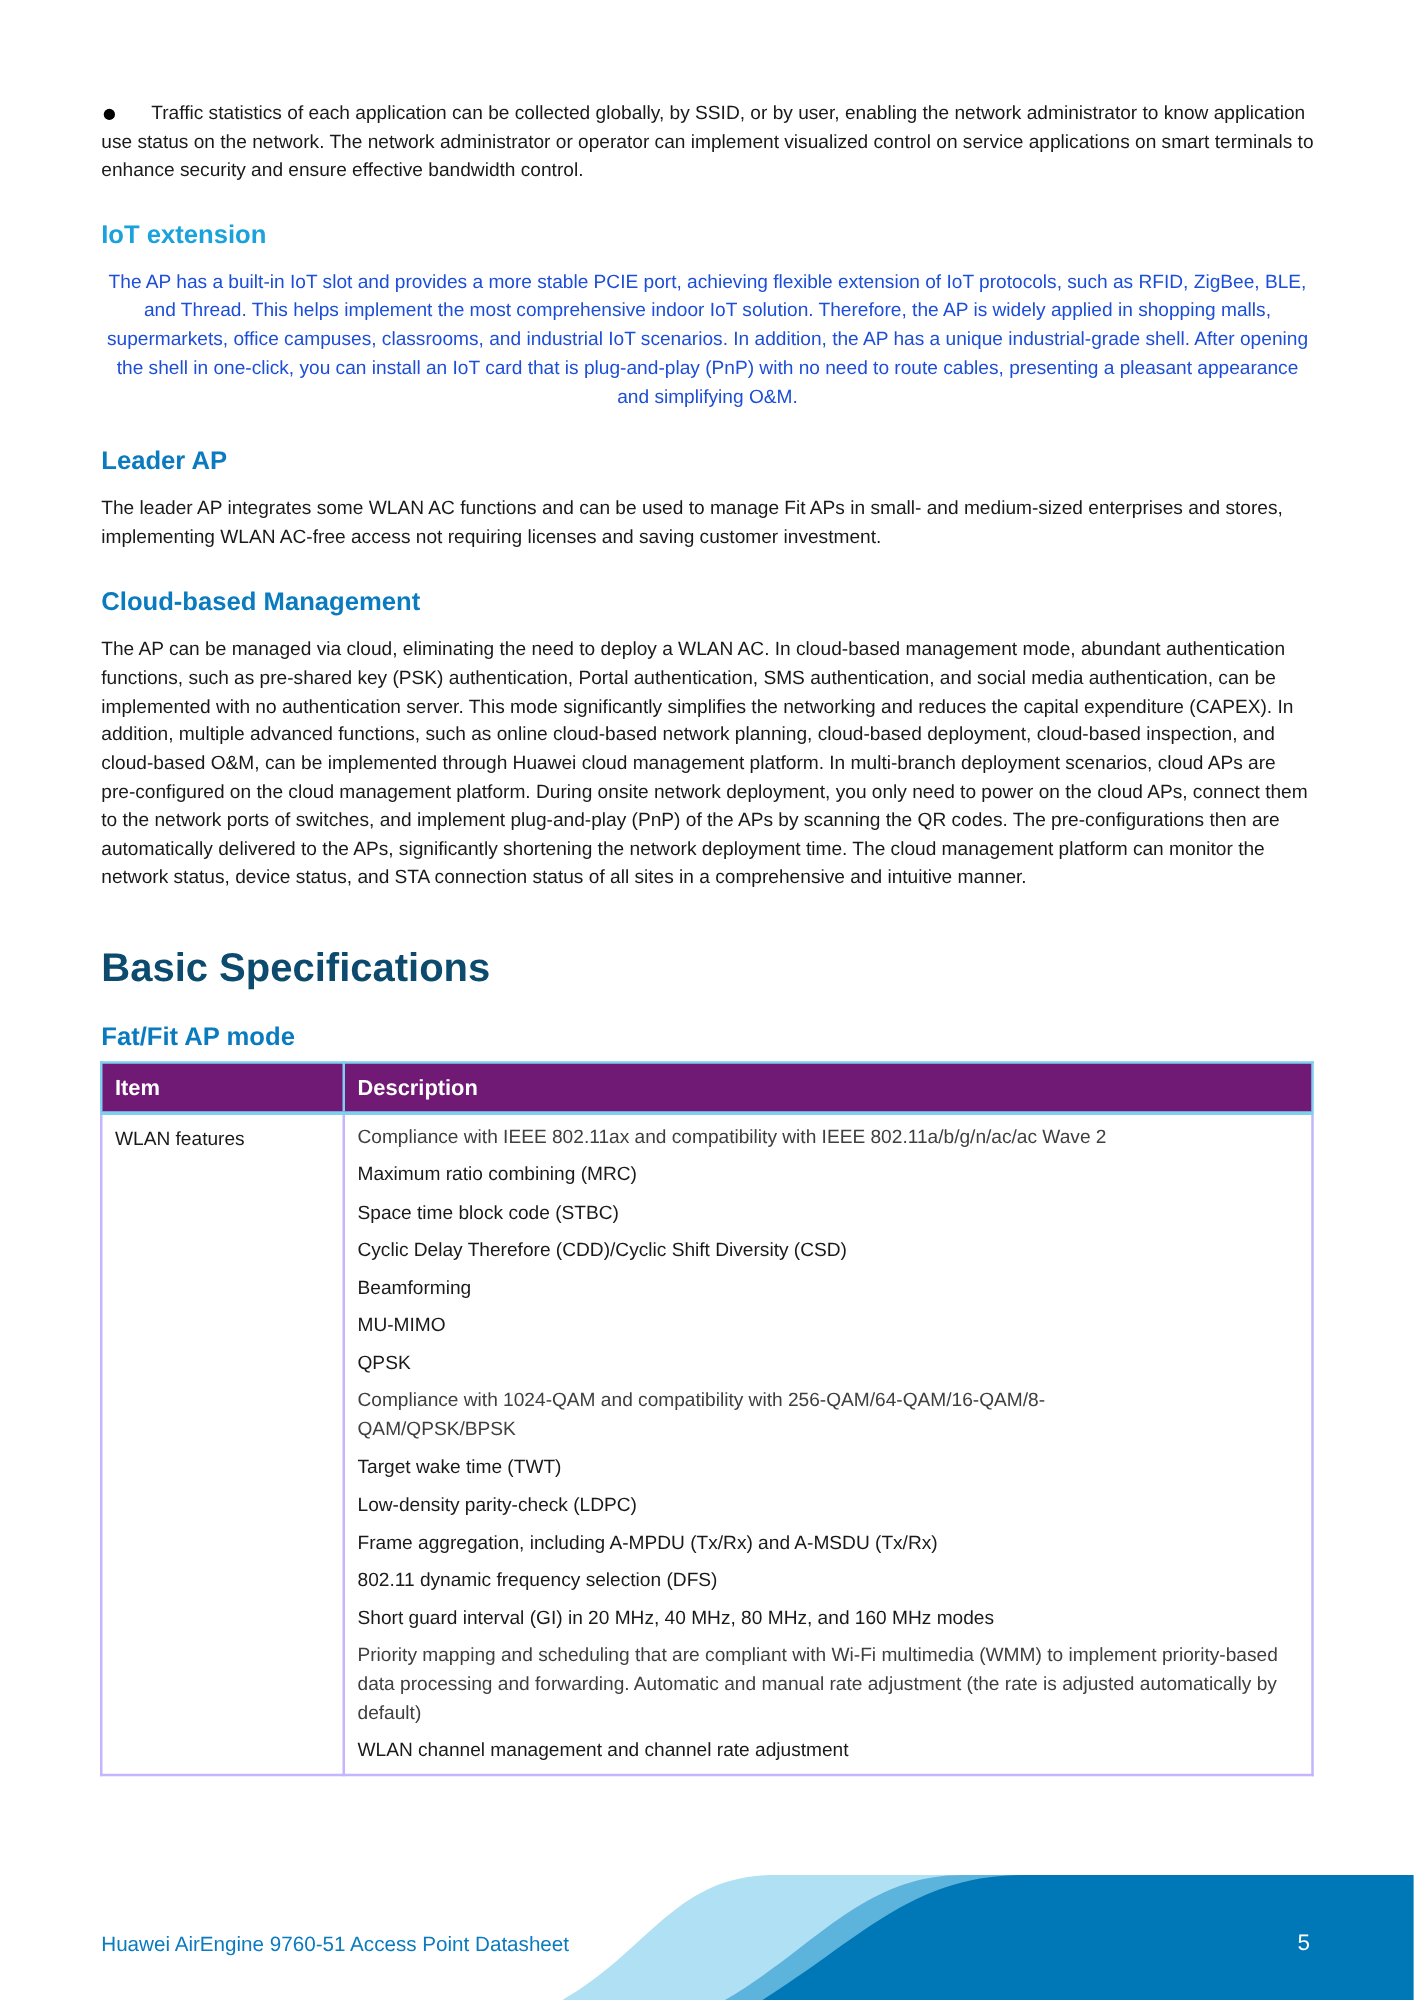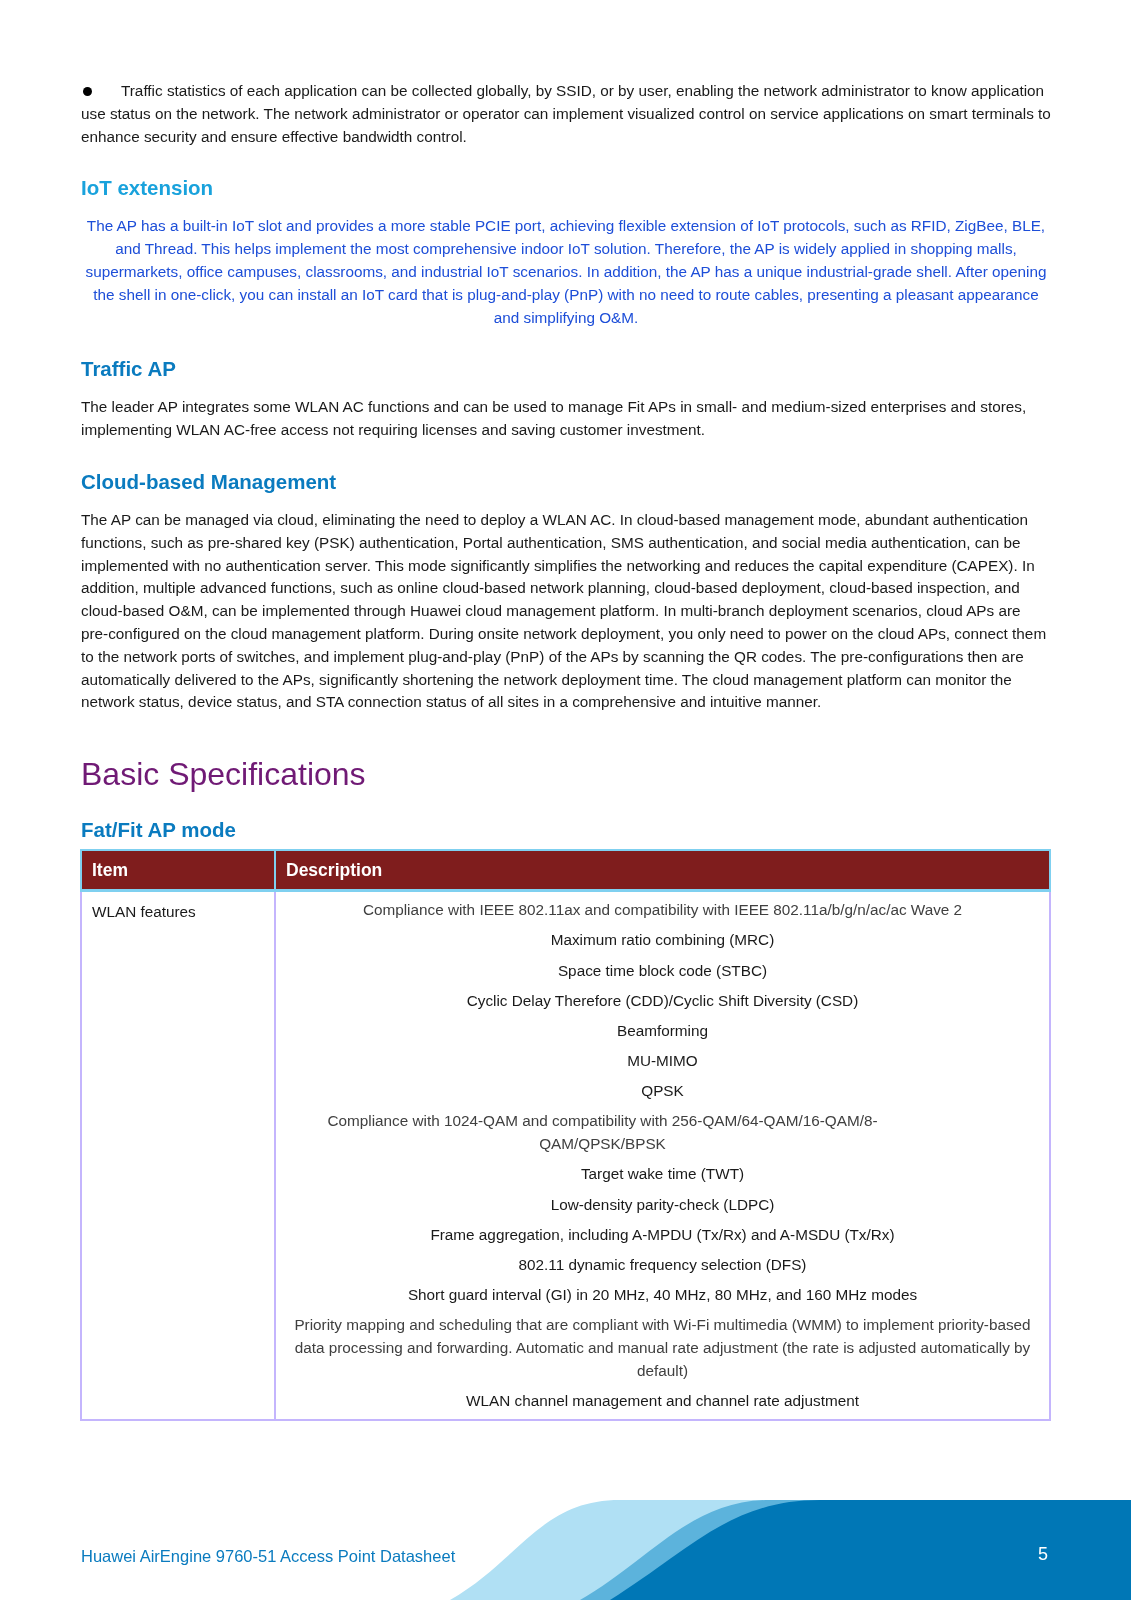--- a/index.html
+++ b/index.html
@@ -44,40 +44,40 @@
     }
     h3.section-h.cyan { color: #19a2dc; }
     .para {
       font-size: 15.3px;
       line-height: 22.8px;
       color: #1a1a1a;
     }
     .para.grey { color: #1d4ed8; text-align: center; }
     h2.main-h {
       font-size: 32px;
-      font-weight: normal;
-      color: #701a75;
+      font-weight: bold;
+      color: #0c4a6e;
       margin-top: 41px;
       line-height: 38px;
     }
     h3.sub-h {
       font-size: 20.5px;
       font-weight: bold;
       color: #0a7bbf;
       margin-top: 25px;
       margin-bottom: 7px;
       line-height: 24px;
     }
     table.spec {
       width: 971px;
       border-collapse: collapse;
       margin-left: -1px;
     }
     table.spec th {
-      background: #7f1d1d;
+      background: #701a75;
       color: #ffffff;
       font-size: 17.5px;
       font-weight: bold;
       text-align: left;
       padding: 9px 10px 8px 10px;
       height: 39px;
       border-left: 2px solid #7fd0f0;
       border-right: 2px solid #7fd0f0;
       border-top: 2px solid #7fd0f0;
       border-bottom: 3px solid #7fd0f0;
@@ -92,21 +92,20 @@
       width: 194px;
       padding: 9px 10px;
       color: #1a1a1a;
     }
     td.desc-cell {
       padding: 7px 10px 6px 10px;
     }
     .desc-line {
       margin-bottom: 7.4px;
       color: #1a1a1a;
-      text-align: center;
     }
     .desc-line.grey { color: #404040; }
     .desc-line:last-child { margin-bottom: 0; }
     .footer {
       position: absolute;
       left: 0; bottom: 0;
       width: 1131px; height: 120px;
     }
     .footer svg { position: absolute; left: 0; top: 0; }
     .footer-title {
@@ -131,21 +130,21 @@
   <div class="content">
 
     <p class="bullet-para">
       <span class="bullet-dot"></span>
       <span>Traffic statistics of each application can be collected globally, by SSID, or by user, enabling the network administrator to know application use status on the network. The network administrator or operator can implement visualized control on service applications on smart terminals to enhance security and ensure effective bandwidth control.</span>
     </p>
 
     <h3 class="section-h cyan">IoT extension</h3>
     <p class="para grey">The AP has a built-in IoT slot and provides a more stable PCIE port, achieving flexible extension of IoT protocols, such as RFID, ZigBee, BLE, and Thread. This helps implement the most comprehensive indoor IoT solution. Therefore, the AP is widely applied in shopping malls, supermarkets, office campuses, classrooms, and industrial IoT scenarios. In addition, the AP has a unique industrial-grade shell. After opening the shell in one-click, you can install an IoT card that is plug-and-play (PnP) with no need to route cables, presenting a pleasant appearance and simplifying O&amp;M.</p>
 
-    <h3 class="section-h">Traffic AP</h3>
+    <h3 class="section-h">Leader AP</h3>
     <p class="para">The leader AP integrates some WLAN AC functions and can be used to manage Fit APs in small- and medium-sized enterprises and stores, implementing WLAN AC-free access not requiring licenses and saving customer investment.</p>
 
     <h3 class="section-h">Cloud-based Management</h3>
     <p class="para">The AP can be managed via cloud, eliminating the need to deploy a WLAN AC. In cloud-based management mode, abundant authentication functions, such as pre-shared key (PSK) authentication, Portal authentication, SMS authentication, and social media authentication, can be implemented with no authentication server. This mode significantly simplifies the networking and reduces the capital expenditure (CAPEX). In addition, multiple advanced functions, such as online cloud-based network planning, cloud-based deployment, cloud-based inspection, and cloud-based O&amp;M, can be implemented through Huawei cloud management platform. In multi-branch deployment scenarios, cloud APs are pre-configured on the cloud management platform. During onsite network deployment, you only need to power on the cloud APs, connect them to the network ports of switches, and implement plug-and-play (PnP) of the APs by scanning the QR codes. The pre-configurations then are automatically delivered to the APs, significantly shortening the network deployment time. The cloud management platform can monitor the network status, device status, and STA connection status of all sites in a comprehensive and intuitive manner.</p>
 
     <h2 class="main-h">Basic Specifications</h2>
     <h3 class="sub-h">Fat/Fit AP mode</h3>
 
     <table class="spec">
       <thead>

